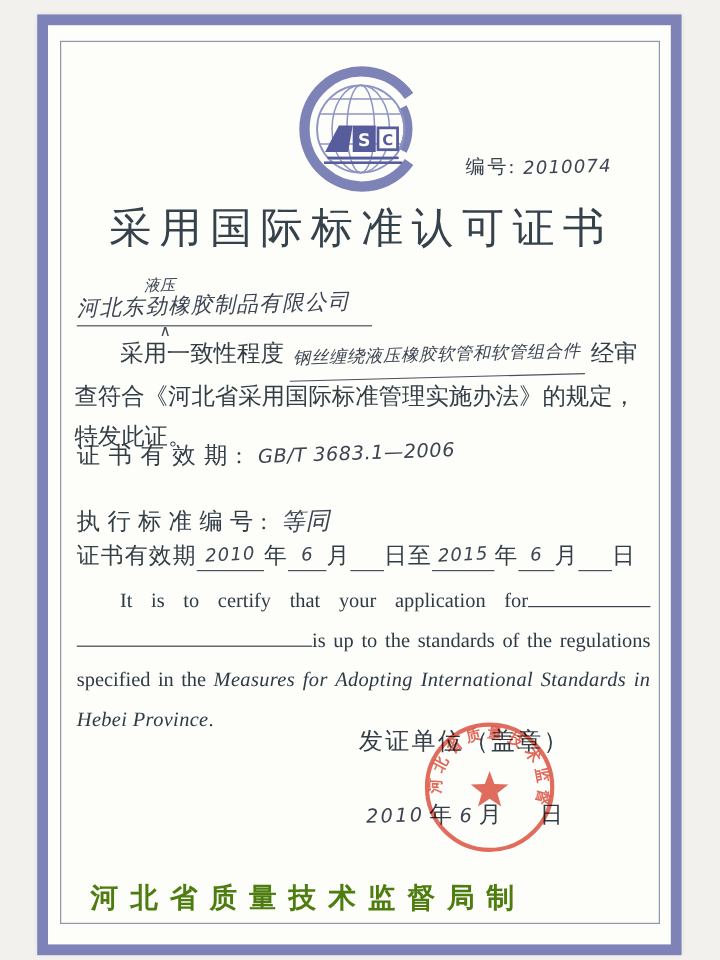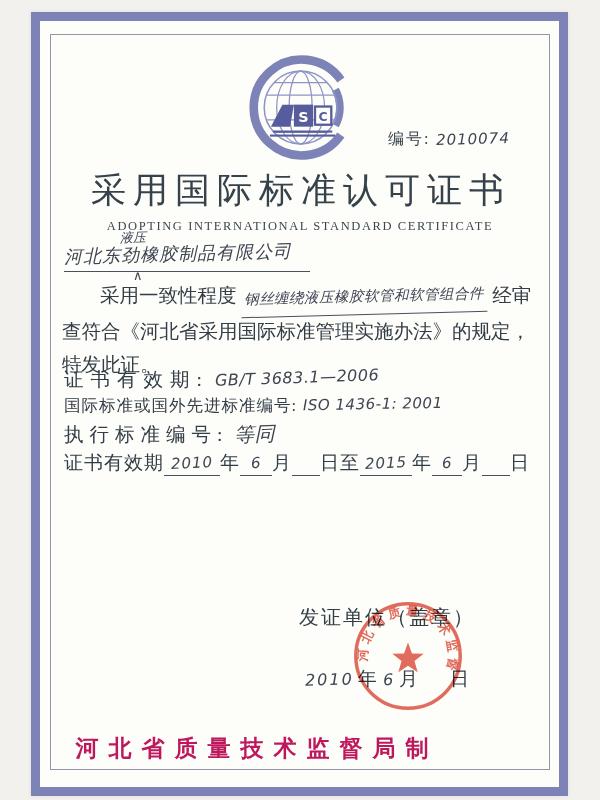--- a/index.html
+++ b/index.html
@@ -80,21 +80,21 @@
     letter-spacing:2px;color:#323d46;}
   .issue-date{position:absolute;left:301px;top:666px;font-size:19px;
     color:#323d46;letter-spacing:2px;}
   .issue-date .hw{font-size:16px;margin:0 4px;}
   .issue-date .gap{display:inline-block;width:30px;}
   
   .seal{position:absolute;left:350px;top:598px;width:116px;height:116px;
     mix-blend-mode:multiply;opacity:0.92;}
   
   .footer{position:absolute;left:0;top:733px;width:514px;text-align:center;
-    font-size:23px;font-weight:bold;letter-spacing:10px;color:#be185d;}
+    font-size:23px;font-weight:bold;letter-spacing:10px;color:#4d7c0f;}
 </style>
 </head>
 <body>
 
 <div class="page">
 
   <div class="outer-border"></div>
   <div class="inner-border"></div>
 
   <svg class="logo" viewBox="0 0 120 120">
@@ -128,52 +128,50 @@
       <rect x="25" y="88.2" width="68" height="2.2" fill="#565c9c"></rect>
     </g>
   </svg>
 
   <div class="serial">
     <span>编号:</span>
     <span class="hw">2010074</span>
   </div>
 
   <div class="title">采用国际标准认可证书</div>
-  <div class="subtitle">ADOPTING INTERNATIONAL STANDARD CERTIFICATE</div>
 
   <div class="company-insert">
     <span class="hw">液压</span>
   </div>
   <div class="company-line">
     <span class="hw">河北东劲橡胶制品有限公司</span>
   </div>
   <div class="insert-caret">∧</div>
 
   <div class="body-para">
     <div><span class="indent"></span><span>采用一致性程度</span>
       <span class="hw product">钢丝缠绕液压橡胶软管和软管组合件</span>
       <span>经审</span></div>
     <div>查符合《河北省采用国际标准管理实施办法》的规定，</div>
     <div>特发此证。</div>
   </div>
 
   <div class="row row-exec">
     <span>证书有效期:</span><span class="val hw">GB/T 3683.1—2006</span>
   </div>
-  <div class="row row-intl">
-    <span>国际标准或国外先进标准编号:</span><span class="val hw">ISO 1436-1: 2001</span>
-  </div>
   <div class="row row-conform">
     <span>执行标准编号:</span><span class="val hw">等同</span>
   </div>
 
   <div class="row row-valid">
     <span>证书有效期</span><span class="blank" style="width:56px"><span class="hw">2010</span></span><span>年</span><span class="blank" style="width:32px"><span class="hw">6</span></span><span>月</span><span class="blank" style="width:28px"></span><span>日至</span><span class="blank" style="width:52px"><span class="hw">2015</span></span><span>年</span><span class="blank" style="width:30px"><span class="hw">6</span></span><span>月</span><span class="blank" style="width:28px"></span><span>日</span>
   </div>
 
+  <div class="english"><span>It is to certify that your application for</span><span class="eblank eb1"></span> <span class="eblank eb2"></span><span>is up to the standards of the regulations specified in the</span> <i>Measures for Adopting International Standards in Hebei Province</i><span>.</span>
+  </div>
 
   <div class="issuer-label">发证单位（盖章）</div>
   <div class="issue-date">
     <span class="hw">2010</span><span>年</span><span class="hw">6</span><span>月</span><span class="gap"></span><span>日</span>
   </div>
 
   <svg class="seal" viewBox="0 0 120 120">
     <defs>
       <path id="sealarc" d="M 22,79 A 42.5,42.5 0 1 1 98,79" fill="none"></path>
     </defs>

